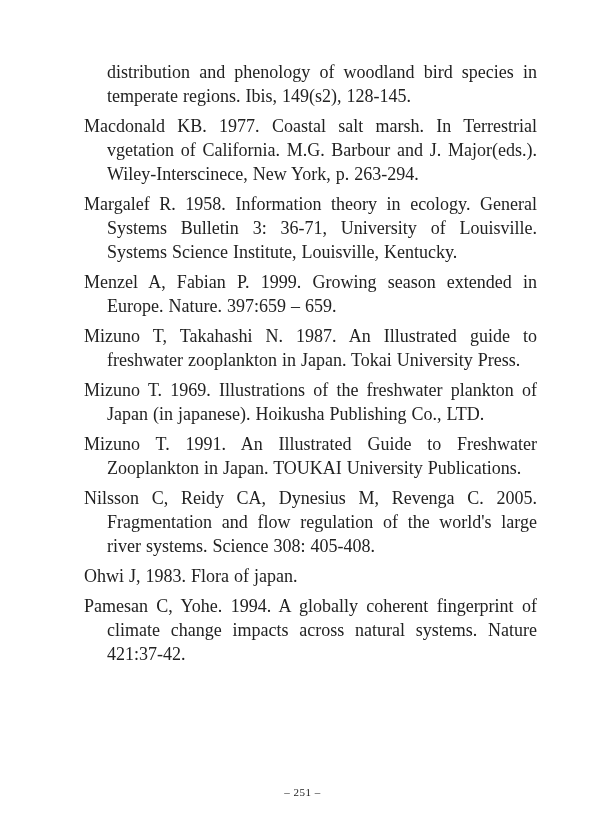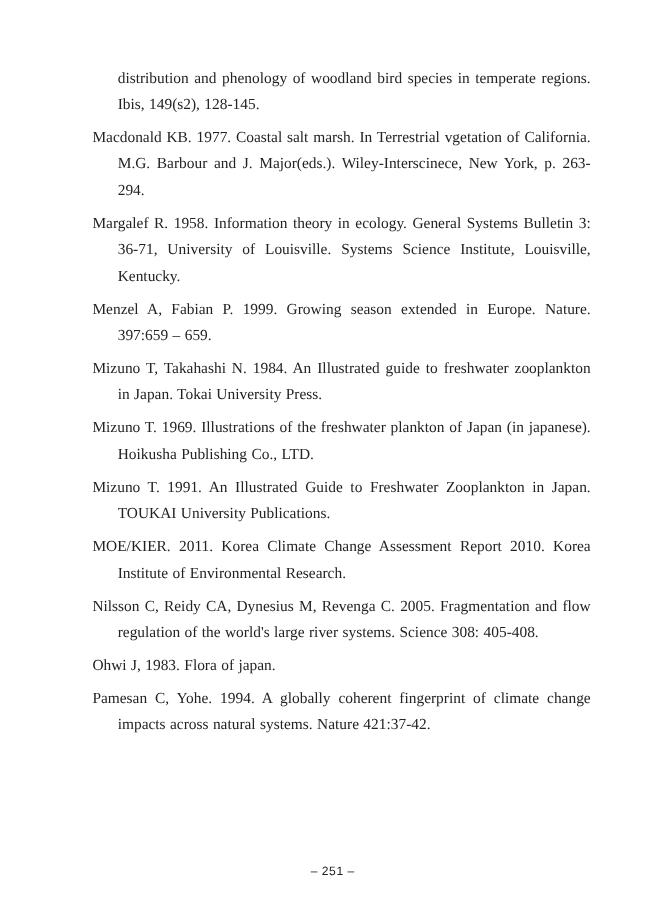--- a/index.html
+++ b/index.html
@@ -27,55 +27,54 @@
       position: absolute;
       left: 84px;
       top: 60px;
       width: 453px;
       margin: 0;
       padding: 0;
       list-style: none;
     }
     .ref {
       font-family: "Liberation Serif", "DejaVu Serif", serif;
-      font-size: 14px;
+      font-size: 18px;
       line-height: 24px;
       text-align: justify;
       padding-left: 23px;
       text-indent: -23px;
       margin: 0 0 6px 0;
       word-spacing: 0.5px;
     }
     .ref.continued {
       text-indent: 0;
     }
     .page-number {
       position: absolute;
       left: 0;
       width: 605px;
       top: 786px;
       text-align: center;
-      font-family: Liberation Sans, sans-serif;
+      font-family: Liberation Serif, serif;
       font-size: 11px;
       color: #222222;
       letter-spacing: 0.5px;
     }
   </style>
 </head>
 <body>
 
 <div class="page">
   <ul class="refs">
     <li class="ref continued">distribution and phenology of woodland bird species in temperate regions. Ibis, 149(s2), 128-145.</li>
     <li class="ref">Macdonald KB. 1977. Coastal salt marsh. In Terrestrial vgetation of California. M.G. Barbour and J. Major(eds.). Wiley-Interscinece, New York, p. 263-294.</li>
     <li class="ref">Margalef R. 1958. Information theory in ecology. General Systems Bulletin 3: 36-71, University of Louisville. Systems Science Institute, Louisville, Kentucky.</li>
     <li class="ref">Menzel A, Fabian P. 1999. Growing season extended in Europe. Nature. 397:659 – 659.</li>
-    <li class="ref">Mizuno T, Takahashi N. 1984. An Illustrated guide to freshwater zooplankton in Japan. Tokai University Press.</li>
+    <li class="ref">Mizuno T, Takahashi N. 1987. An Illustrated guide to freshwater zooplankton in Japan. Tokai University Press.</li>
     <li class="ref">Mizuno T. 1969. Illustrations of the freshwater plankton of Japan (in japanese). Hoikusha Publishing Co., LTD.</li>
     <li class="ref">Mizuno T. 1991. An Illustrated Guide to Freshwater Zooplankton in Japan. TOUKAI University Publications.</li>
-    <li class="ref">MOE/KIER. 2011. Korea Climate Change Assessment Report 2010. Korea Institute of Environmental Research.</li>
     <li class="ref">Nilsson C, Reidy CA, Dynesius M, Revenga C. 2005. Fragmentation and flow regulation of the world's large river systems. Science 308: 405-408.</li>
     <li class="ref">Ohwi J, 1983. Flora of japan.</li>
     <li class="ref">Pamesan C, Yohe. 1994. A globally coherent fingerprint of climate change impacts across natural systems. Nature 421:37-42.</li>
   </ul>
 
   <div class="page-number">– 251 –</div>
 </div>
 
 </body></html>

